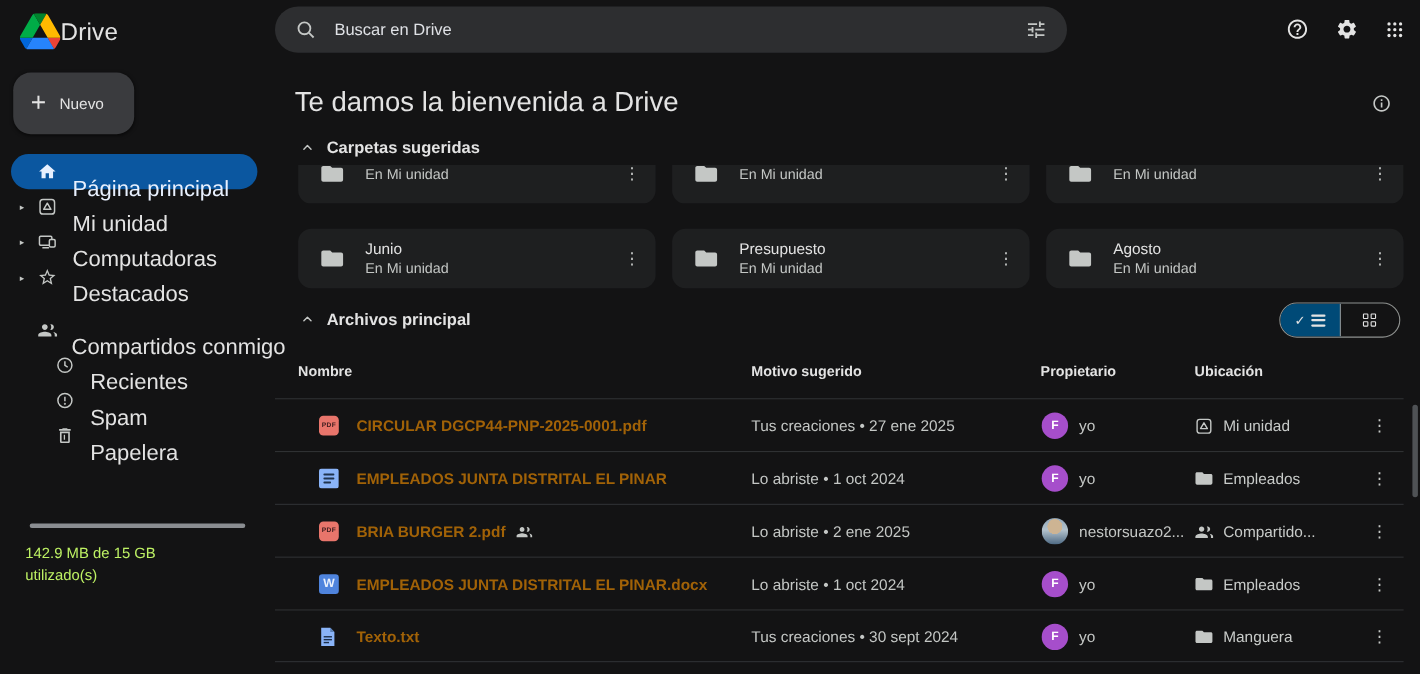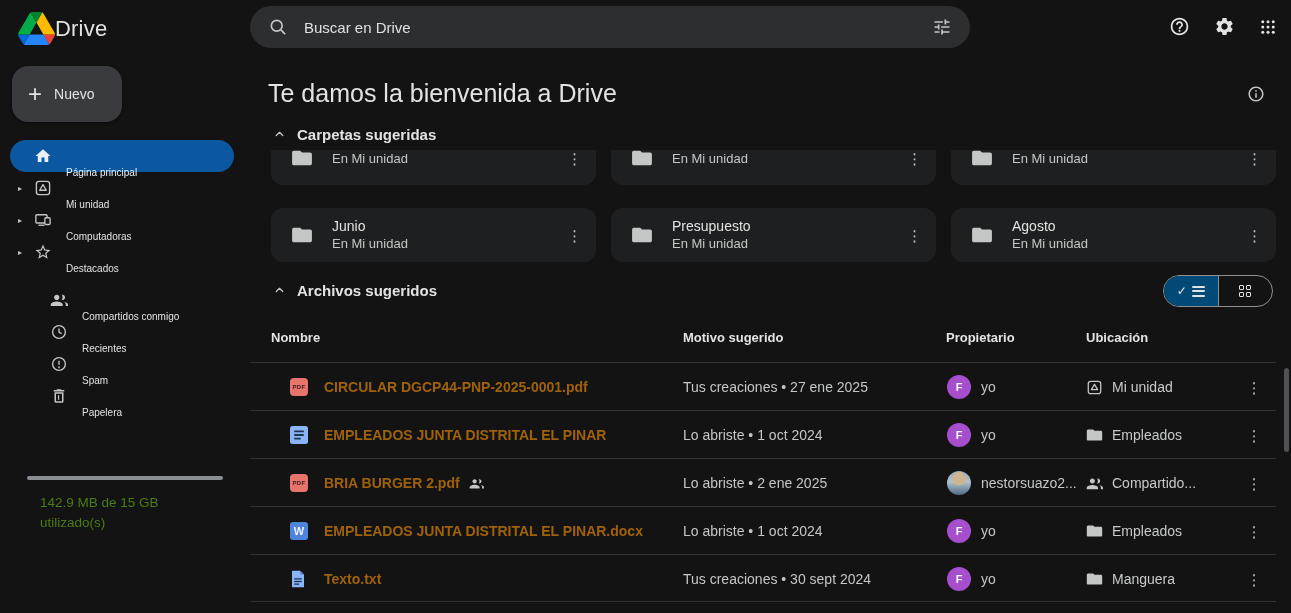--- a/index.html
+++ b/index.html
@@ -25,27 +25,27 @@
   }
   .new-btn .plus { font-size:24px; font-weight:300; line-height:1; color:#e3e3e3; }
   .nav { position:absolute; left:0; right:0; }
   .nav1 { top:140px; } .nav2 { top:284px;padding-left:16px; }
   .nav-item {
     height:32px; margin:0 16px 0 10px; border-radius:16px;
     display:flex; align-items:center; padding-left:8px; cursor:pointer;
   }
   .nav-item .exp { width:15px; font-size:8px; color:#c4c7c5; text-align:left; }
   .nav-item .nicon { width:20px; display:flex; justify-content:center; color:#c4c7c5; }
-  .nav-item .nlabel { margin-left:13px; font-size:10px; color:#e3e3e3; white-space:nowrap;margin-top:32px; }
+  .nav-item .nlabel { margin-left:13px; font-size:20px; color:#e3e3e3; white-space:nowrap;margin-top:32px; }
   .nav-item.active { background:#0b57a0; }
   .nav-item.active .nicon { color:#e8f0fe; }
   .nav-item.active .nlabel { color:#e8f0fe; }
   .storage { position:absolute; left:0; top:476px; width:250px; }
   .storage-bar { margin:0 27px; height:4px; border-radius:2px; background:#8a8d91; }
-  .storage-text { margin:13px 40px 0; font-size:13.5px; line-height:1.5; color:#4d7c0f; width:160px; }
+  .storage-text { margin:13px 23px 0; font-size:13.5px; line-height:1.5; color:#bef264; width:160px; }
   .storage-btn {
     margin:15px 0 0 27px; width:212px; min-height:50px;
     background:transparent; border:1px solid #8e918f; border-radius:25px;
     color:#a8c7fa; font-size:13.5px; font-weight:bold; line-height:1.45;
     cursor:pointer; padding:8px 24px; text-align:center; font-family:inherit;
   }
 
   
   .main { position:absolute; left:250px; top:0; width:1041px; height:613px; }
 
@@ -388,21 +388,21 @@
       <button class="more-dots">⋮</button>
     </div>
   </div>
 
   <div class="section-head files-head">
     <span class="chev">
       <svg width="13" height="13" viewBox="0 0 24 24" fill="none" stroke="currentColor" stroke-width="2.4" stroke-linecap="round" stroke-linejoin="round">
           <path d="m6 14 6-6 6 6"></path>
         </svg>
     </span>
-    <span class="stitle">Archivos sugeridos</span>
+    <span class="stitle">Archivos principal</span>
   </div>
 
   <div class="view-toggle">
     <div class="vt-seg vt-list">
       <span class="vt-check">✓</span>
       <span class="list-glyph">
           <i></i>
           <i></i>
           <i></i>
         </span>

